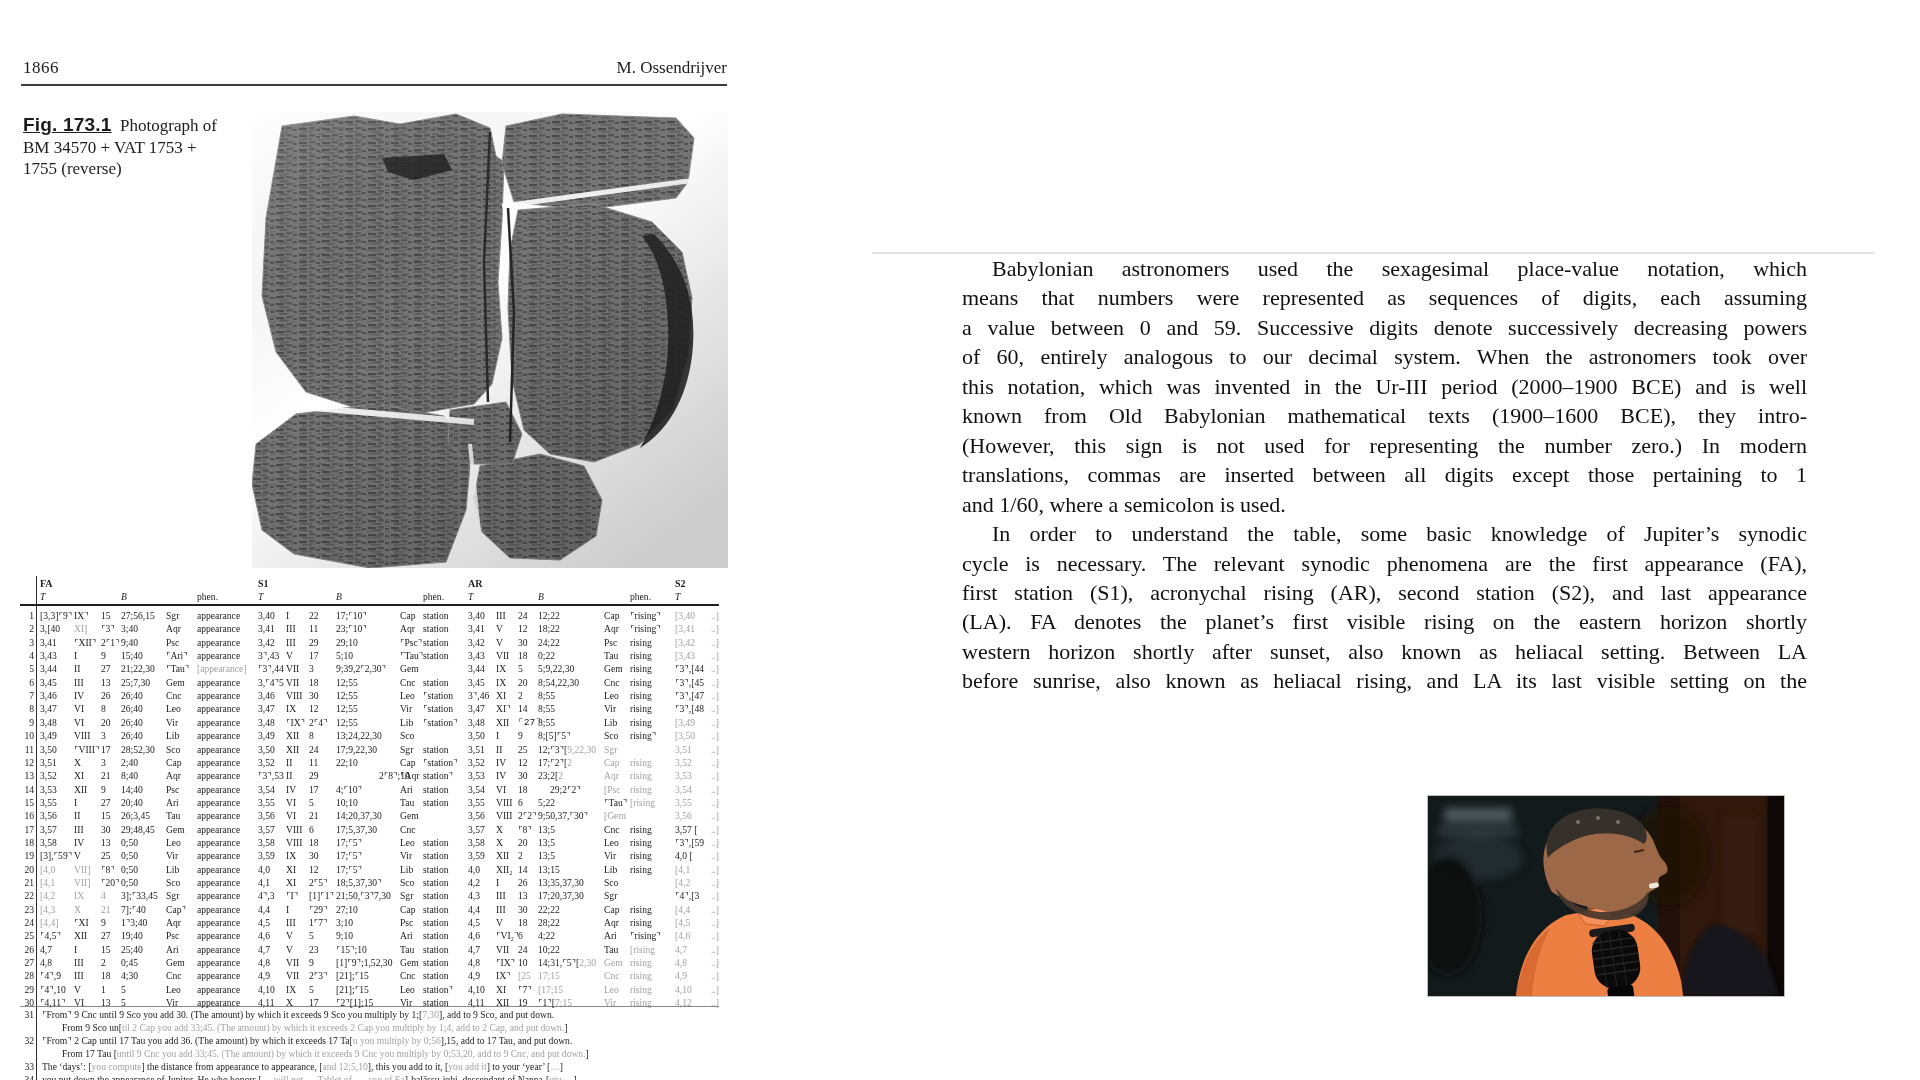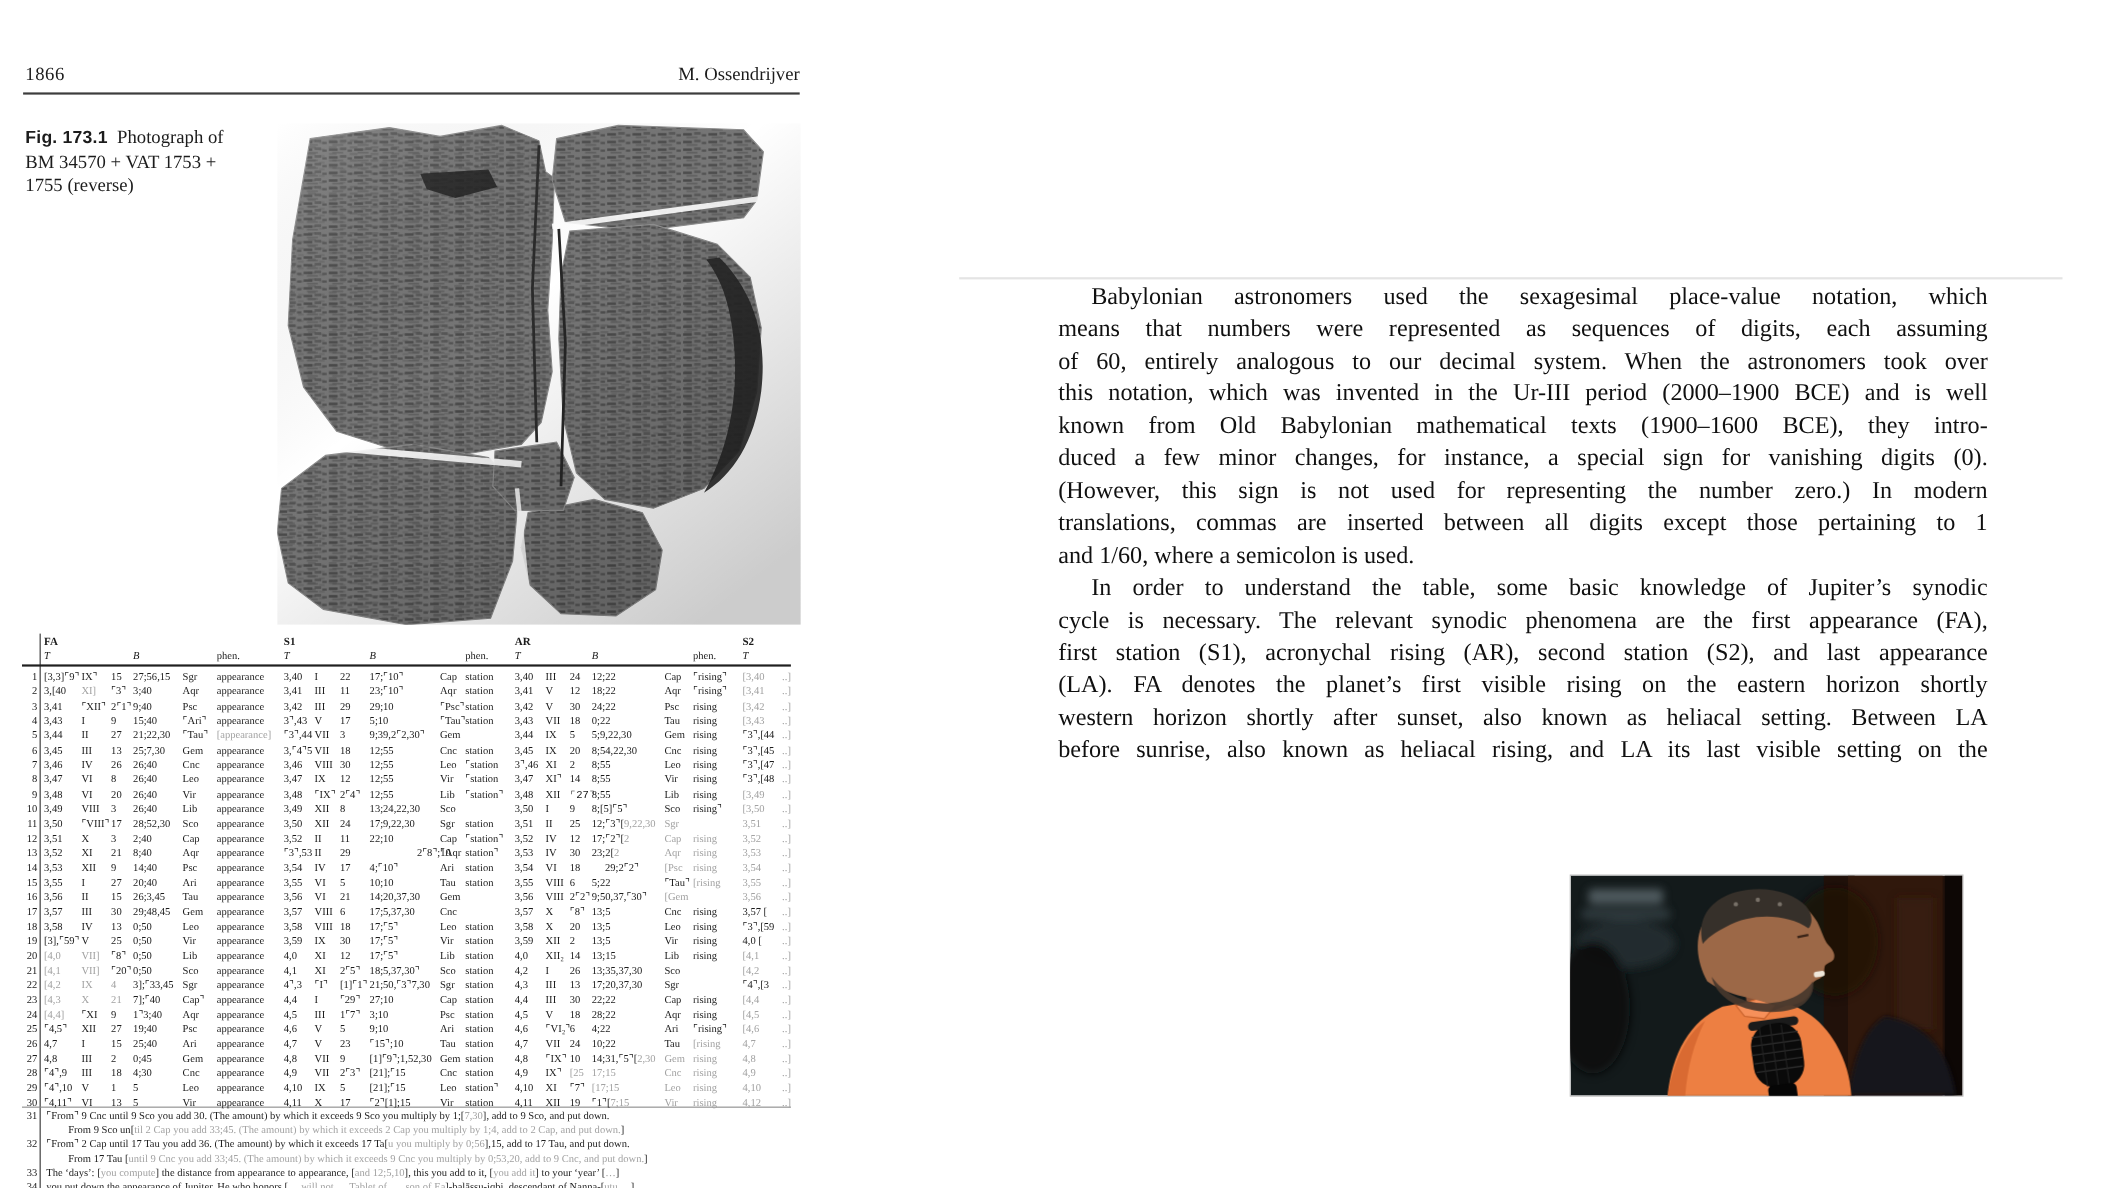--- a/index.html
+++ b/index.html
@@ -5,21 +5,21 @@
   html,body{margin:0;padding:0;background:#fff;}
   .canvas{position:relative;width:1920px;height:1080px;background:#fff;overflow:hidden;
           font-family:"Liberation Serif","DejaVu Serif",serif;color:#1c1c1c;}
   .abs{position:absolute;}
 
   
   .pg-num{left:23px;top:58px;font-size:17px;letter-spacing:.5px;}
   .run-head{left:520px;top:58px;width:207px;text-align:right;font-size:17px;}
   .head-rule{left:21px;top:84px;width:706px;height:2px;background:#3c3c3c;}
   .fig-caption{left:23px;top:114px;width:200px;font-size:17px;line-height:21.5px;}
-  .fig-caption b{font-family:"Liberation Sans","DejaVu Sans",sans-serif;font-size:16px;letter-spacing:.2px;}
+  .fig-caption b{font-family:"Liberation Sans","DejaVu Sans",sans-serif;font-size:19px;letter-spacing:.2px;text-decoration:underline;}
 
   
   .tbl{font-family:"Liberation Serif","DejaVu Sans",serif;font-size:9.6px;color:#1b1b1b;}
   .tbl .cell{position:absolute;white-space:nowrap;line-height:12px;}
   .tbl .muted{color:#a2a2a2;}
   .tbl .num{text-align:right;}
   .tbl .ital{font-style:italic;}
   .tbl .grp{font-weight:bold;font-size:10px;}
   .vrule{left:36px;top:576px;width:1.4px;height:504px;background:#2e2e2e;}
   .hdr-rule{left:20px;top:604px;width:699px;height:2.4px;background:#1f1f1f;}
@@ -754,24 +754,24 @@
         <div class="fnote" style="position: absolute; left: 42px; top: 1060.6px;"><span>The ‘days’: [</span><span class="muted">you compute</span><span>] the distance from appearance to appearance, [</span><span class="muted">and 12;5,10</span><span>], this you add to it, [</span><span class="muted">you add it</span><span>] to your ‘year’ [</span><span class="muted">…</span><span>]</span></div>
         <div class="fnote" style="left: 20px; top: 1073.5px; position: absolute; width: 14px; text-align: right;">34</div>
         <div class="fnote" style="position: absolute; left: 42px; top: 1073.5px;"><span>you put down the appearance of Jupiter. He who honors [</span><span class="muted">… will not … Tablet of …, son of Ea</span><span>]-balāssu-iqbi, descendant of Nanna-[</span><span class="muted">utu …</span><span>]</span></div>
       </div>
   </div>
 
   <div class="abs col-divider"></div>
   <div class="abs rtext" id="right-text">
       <div class="rline indent">Babylonian astronomers used the sexagesimal place-value notation, which</div>
       <div class="rline">means that numbers were represented as sequences of digits, each assuming</div>
+      <div class="rline">a value between 0 and 59. Successive digits denote successively decreasing powers</div>
       <div class="rline">of 60, entirely analogous to our decimal system. When the astronomers took over</div>
       <div class="rline">this notation, which was invented in the Ur-III period (2000–1900 BCE) and is well</div>
       <div class="rline">known from Old Babylonian mathematical texts (1900–1600 BCE), they intro-</div>
-      <div class="rline">duced a few minor changes, for instance, a special sign for vanishing digits (0).</div>
       <div class="rline">(However, this sign is not used for representing the number zero.) In modern</div>
       <div class="rline">translations, commas are inserted between all digits except those pertaining to 1</div>
       <div class="rline ragged">and 1/60, where a semicolon is used.</div>
       <div class="rline indent">In order to understand the table, some basic knowledge of Jupiter’s synodic</div>
       <div class="rline">cycle is necessary. The relevant synodic phenomena are the first appearance (FA),</div>
       <div class="rline">first station (S1), acronychal rising (AR), second station (S2), and last appearance</div>
       <div class="rline">(LA). FA denotes the planet’s first visible rising on the eastern horizon shortly</div>
       <div class="rline">western horizon shortly after sunset, also known as heliacal setting. Between LA</div>
       <div class="rline">before sunrise, also known as heliacal rising, and LA its last visible setting on the</div>
     </div>

